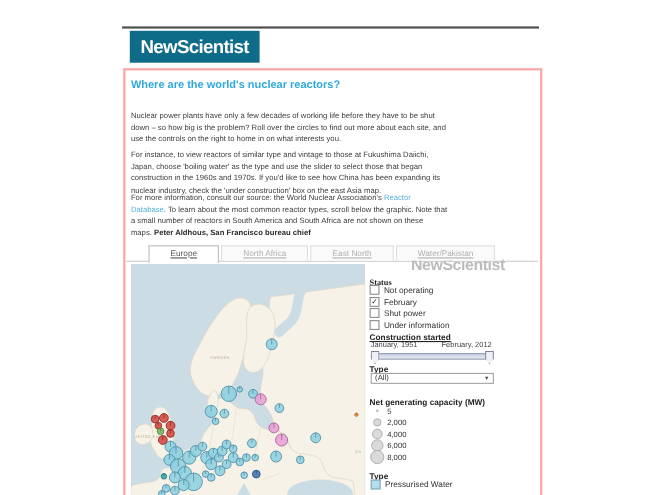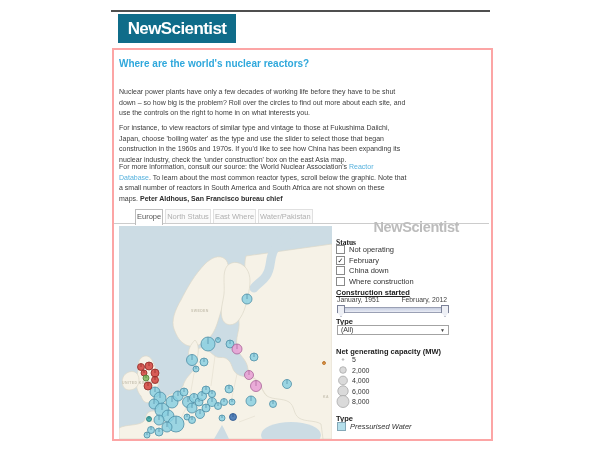--- a/index.html
+++ b/index.html
@@ -1,21 +1,21 @@
 <!DOCTYPE html>
 <html><head>
 <meta charset="utf-8">
 <style>
   html,body{margin:0;padding:0;}
   body{
     width:600px;height:450px;position:relative;overflow:hidden;
     background:#ffffff;font-family:"Liberation Sans",sans-serif;
     -webkit-font-smoothing:antialiased;
   }
-  .page{position:absolute;left:112px;top:0;width:378px;height:368px;}
+  .page{position:absolute;left:112px;top:14px;width:378px;height:368px;}
   .topline{position:absolute;left:-1px;top:10px;width:379px;height:2px;background:#4f4f4f;}
   .logo{
     position:absolute;left:6px;top:14px;width:118px;height:29px;background:#0f6c89;
     color:#fff;font-weight:700;font-size:17px;line-height:29px;text-align:center;
     letter-spacing:-0.6px;
   }
   .contentbox{
     position:absolute;left:0;top:48px;width:377px;height:389px;
     border:2px solid #fca5a5;background:#fff;overflow:hidden;
   }
@@ -24,22 +24,22 @@
   }
   .para{
     position:absolute;left:5px;width:345px;font-size:7px;line-height:10.6px;
     color:#3c3c3c;white-space:pre-line;
   }
   .p1{top:37px;} .p2{top:73px;} .p3{top:112px;}
   .link{color:#55b1dd;cursor:pointer;}
   .byline{font-weight:700;color:#2b2b2b;}
   .tabs{position:absolute;left:21px;top:159px;display:flex;gap:2px;z-index:2;}
   .tab{
-    padding:0 1px;font-size:7.5px;line-height:13px;height:13px;
-    border:1px solid #e0e0e0;border-bottom:none;background:#fafafa;color:#b0b0b0;cursor:pointer;
+    padding:0 19px;font-size:7.5px;line-height:13px;height:13px;
+    border:1px solid #e0e0e0;border-bottom:none;background:#fafafa;color:#b0b0b0;cursor:pointer;text-decoration:underline;
   }
   .tab.active{background:#fff;border-color:#bdbdbd;color:#555;height:15px;font-weight:400;}
   .tabrule{position:absolute;left:0;top:173px;width:375px;height:1px;background:#cccccc;}
   .mapwrap{position:absolute;left:5px;top:176px;width:213px;height:213px;}
   .maplabel{font-size:3.5px;fill:#c9c4b4;font-weight:700;letter-spacing:.4px;}
   .watermark{
     position:absolute;left:237px;top:169px;width:108px;text-align:right;
     font-size:14.5px;font-weight:700;color:#bcbcbc;letter-spacing:-0.4px;
   }
   .ctl-label{position:absolute;left:222px;font-size:7.5px;font-weight:700;color:#222;}
@@ -62,21 +62,21 @@
     position:absolute;top:0;width:6px;height:10px;background:#eef0f6;border:1px solid #7c8298;
     clip-path:polygon(0 0,100% 0,100% 60%,50% 100%,0 60%);cursor:ew-resize;
   }
   .handle.left{left:0;} .handle.right{left:104px;}
   .dropdown{
     position:absolute;left:223px;top:275px;width:104px;height:8px;border:1px solid #a3a3a3;
     font-size:7px;line-height:8px;color:#333;padding:0 3px;background:#fff;cursor:pointer;
   }
   .dropdown .caret{float:right;font-size:5px;line-height:8px;color:#444;}
   .legend-svg{position:absolute;left:221px;top:304px;}
-  .typelegendrow{position:absolute;left:223px;top:372px;display:flex;align-items:center;font-style:italic;}
+  .typelegendrow{position:absolute;left:223px;top:372px;display:flex;align-items:center;}
   .swatch{width:7px;height:7px;border:1px solid #85a9b8;background:#b5dfeb;flex:none;}
   .typelegendrow span.lbl{margin-left:4px;font-size:7.5px;color:#333;}
   .lbl-status{top:188px;font-family:Liberation Serif, serif;} .lbl-construction{top:238px;text-decoration:underline;} .lbl-type{top:267px;}
   .lbl-netcap{top:297px;text-align:right;} .lbl-type2{top:364px;}
 </style>
 </head>
 <body>
 
 <div class="page">
   <div class="topline"></div>
@@ -92,22 +92,22 @@
 Japan, choose 'boiling water' as the type and use the slider to select those that began
 construction in the 1960s and 1970s. If you'd like to see how China has been expanding its
 nuclear industry, check the 'under construction' box on the east Asia map.</div>
     <div class="para p3"><span>For more information, consult our source: the World Nuclear Association's </span><span class="link">Reactor
 Database</span><span>. To learn about the most common reactor types, scroll below the graphic. Note that
 a small number of reactors in South America and South Africa are not shown on these
 maps. </span><span class="byline">Peter Aldhous, San Francisco bureau chief</span></div>
 
     <div class="tabs">
       <div class="tab active">Europe</div>
-      <div class="tab">North Status</div>
-      <div class="tab">East Where</div>
+      <div class="tab">North Africa</div>
+      <div class="tab">East North</div>
       <div class="tab">Water/Pakistan</div>
     </div>
     <div class="tabrule"></div>
 
     <div class="mapwrap">
       <svg id="map-svg" width="213" height="213" viewBox="0 0 213 213">
         <rect x="0" y="0" width="213" height="213" fill="#ccdce4"></rect>
 
         <path d="M127,30 L213,18 L213,213 L135,213 C133,205 137,198 136,190 C135,180 128,176 126,168 C124,158 130,152 129,143 C128,133 120,130 118,122 C116,112 121,104 120,96 C119,86 124,78 126,68 C128,56 124,40 127,30 Z" fill="#f6f2e7" stroke="#ddd8c8" stroke-width="0.7"></path>
 
@@ -258,25 +258,25 @@
     <div class="cbrow" style="top:195px">
       <div class="cb"></div>
       <span class="lbl">Not operating</span>
     </div>
     <div class="cbrow" style="top:206px">
       <div class="cb">✓</div>
       <span class="lbl">February</span>
     </div>
     <div class="cbrow" style="top:216px">
       <div class="cb"></div>
-      <span class="lbl">China down</span>
+      <span class="lbl">Shut power</span>
     </div>
     <div class="cbrow" style="top:227px">
       <div class="cb"></div>
-      <span class="lbl">Where construction</span>
+      <span class="lbl">Under information</span>
     </div>
 
     <div class="ctl-label lbl-construction">Construction started</div>
     <div class="dates">
       <span>January, 1951</span>
       <span>February, 2012</span>
     </div>
     <div class="slider">
       <div class="track"></div>
       <div class="handle left"></div>

